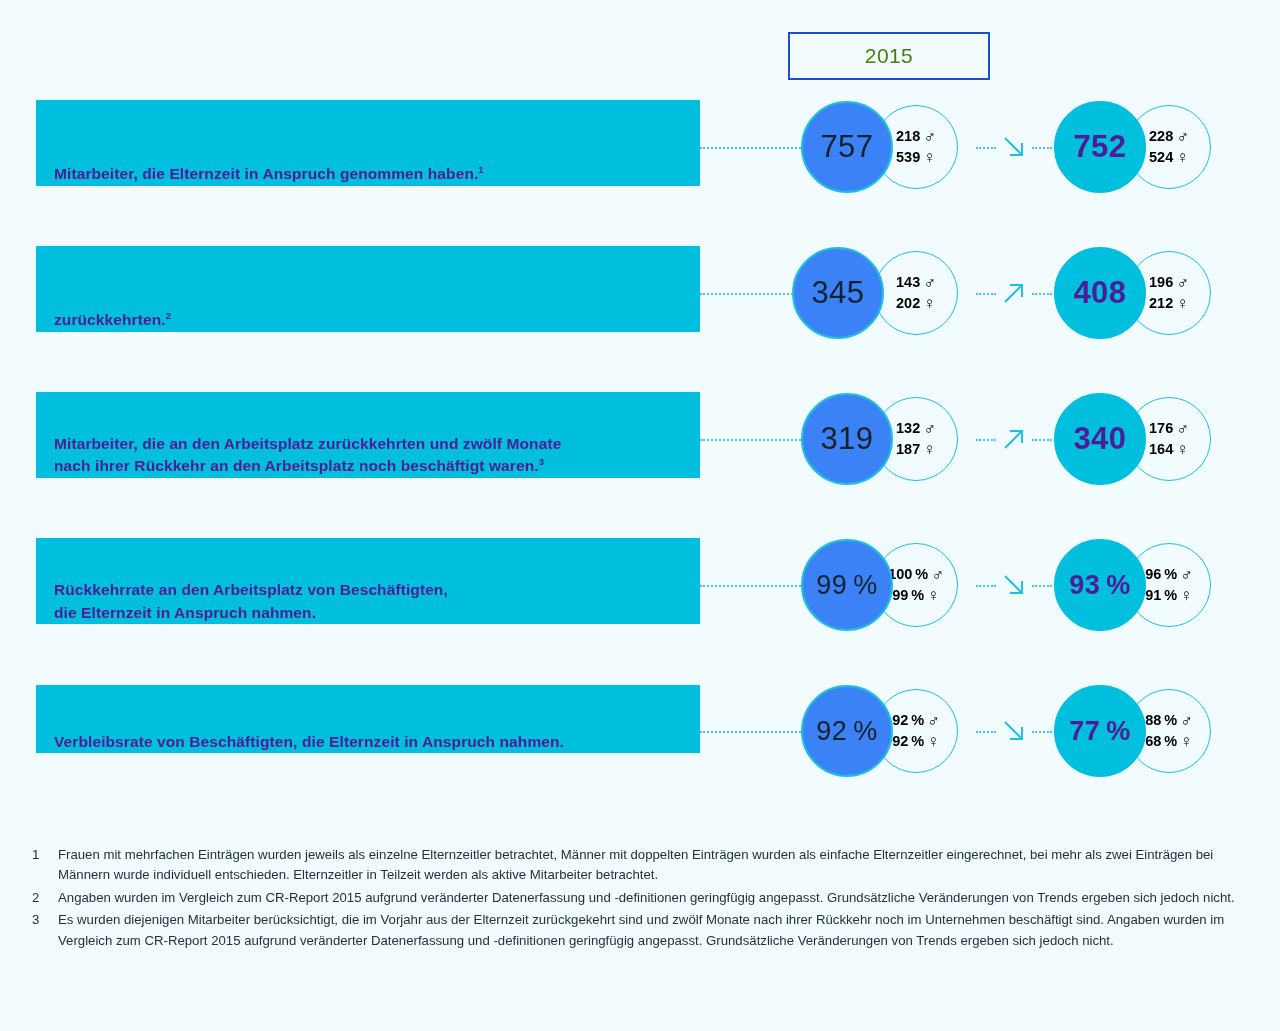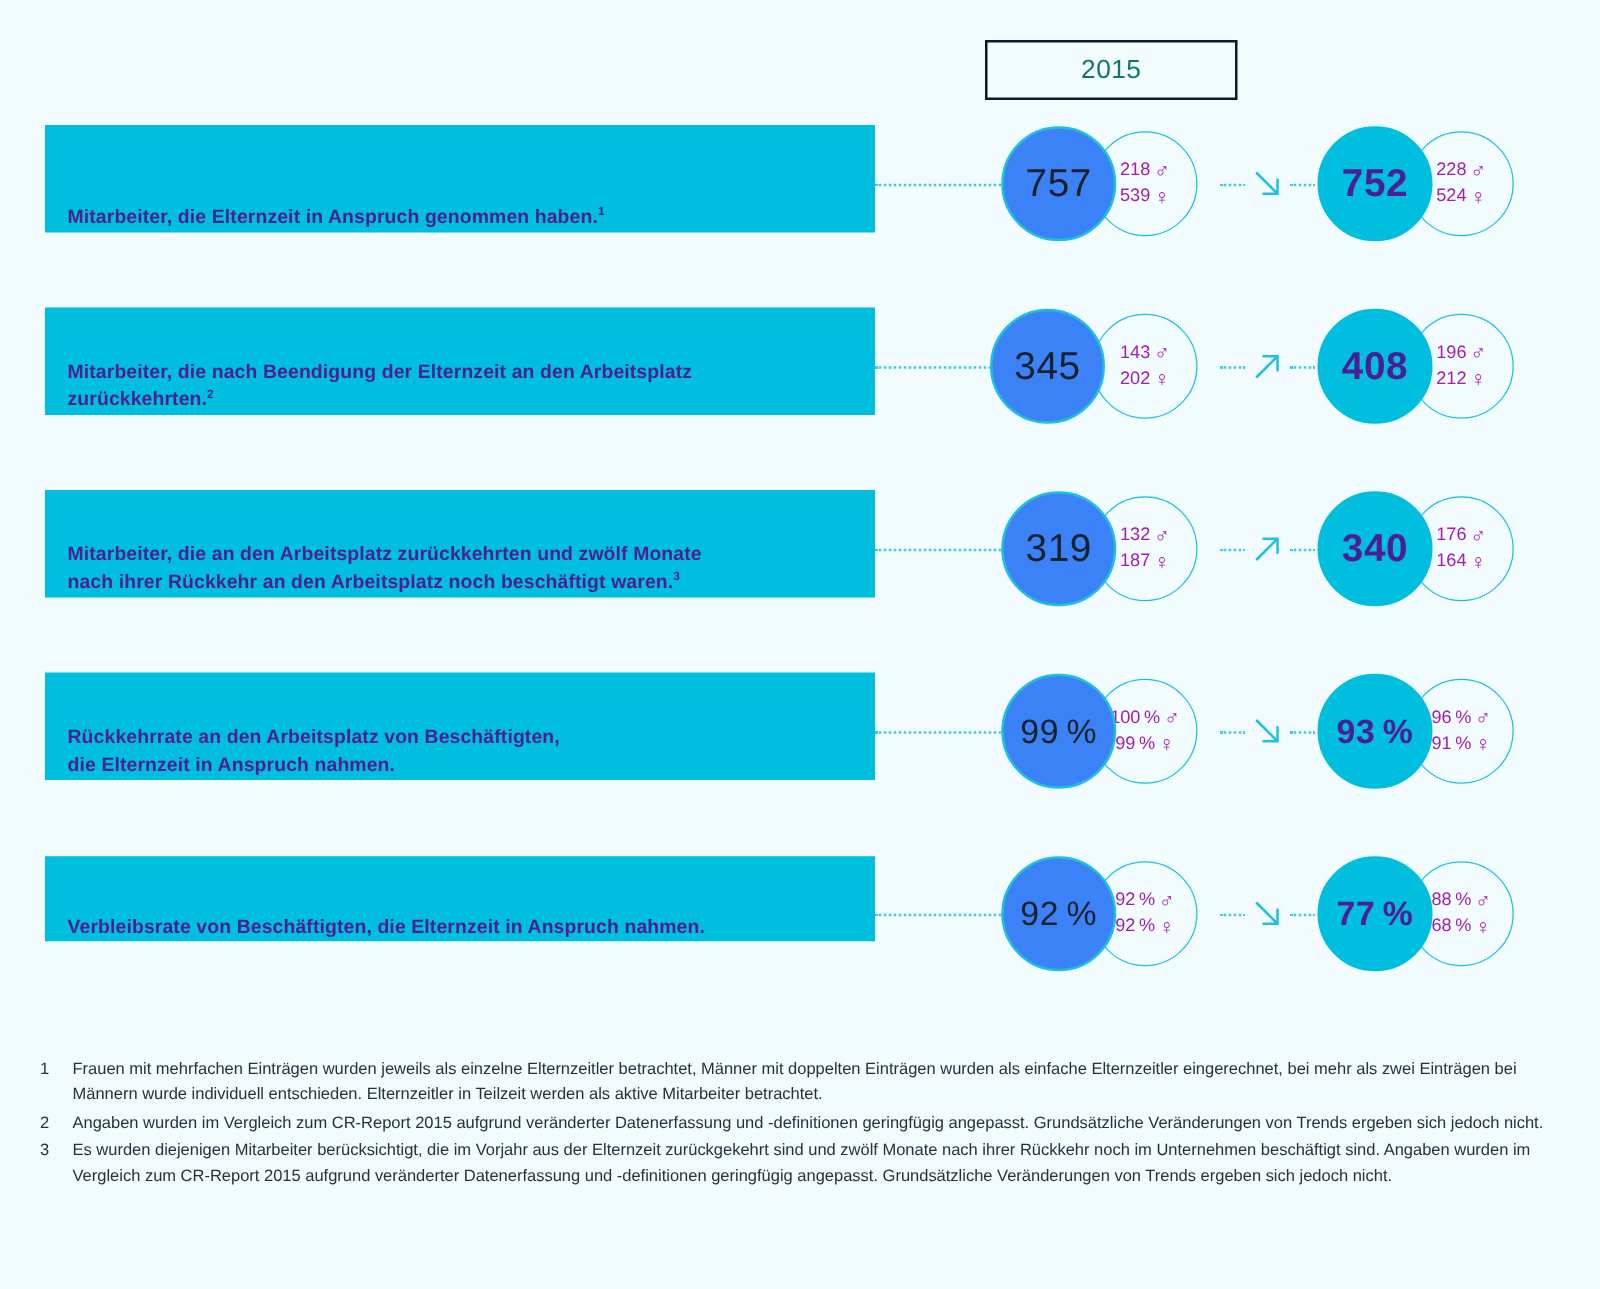--- a/index.html
+++ b/index.html
@@ -14,22 +14,22 @@
   .stage{position:relative;width:1280px;height:1031px;}
 
   
   .year-head{
     position:absolute;top:32px;height:44px;
     display:flex;align-items:center;justify-content:center;
     font-size:21px;letter-spacing:.4px;
   }
   #year-2015{
     left:788px;width:198px;
-    border:2px solid #0f172a;
-    background:#f2fbfd;color:#0f766e;
+    border:2px solid #1d4ed8;
+    background:#f2fbfd;color:#4d7c0f;
   }
   #year-2016{
     left:1041px;width:202px;
     background:#00bedd;color:#ffffff;
   }
 
   
   .row{position:absolute;left:0;width:1280px;}
 
   .bar{
@@ -77,22 +77,23 @@
     background:#00bedd;border-color:#00bedd;color:#4c1d95;font-weight:bold;
   }
   
   .small{
     width:84px;height:84px;
     border:1.6px solid #1fbfe0;
     background:#f2fbfd;
     z-index:1;
     flex-direction:column;
     font-size:14.5px;
-    color:#a21caf;
+    color:#000000;
     line-height:1.45;
+    font-weight:bold;
   }
   .small .gline{display:flex;align-items:center;white-space:nowrap;}
   .small .gnum{display:inline-block;text-align:right;}
   .small .gsym{font-size:17px;margin-left:3px;line-height:1;}
 
   
   .arrow{position:absolute;width:30px;height:30px;}
 
   
   .notes{
@@ -149,21 +150,20 @@
             <span class="gsym">♀</span>
           </div>
         </div>
         <div class="circ big filled" style="left:1054px;top:101px;">
           <span>752</span>
         </div>
       </div>
       <div class="row">
         <div class="bar w2" style="top:246px;height:86px;">
           <div>
-            <span class="txt">Mitarbeiter, die nach Beendigung der Elternzeit an den Arbeitsplatz</span>
             <span class="txt">zurückkehrten.<sup>2</sup></span>
           </div>
         </div>
         <div class="dots" style="left:700px;top:293px;width:101px;"></div>
         <div class="dots" style="left:976px;top:293px;width:20px;"></div>
         <div class="arrow" style="left:1000px;top:278px;"><svg width="30" height="30" viewBox="0 0 30 30">
             <path d="M5 24 L22 7" stroke="#1fbfe0" stroke-width="2" fill="none"></path>
             <path d="M10 7 L22 7 L22 19" stroke="#1fbfe0" stroke-width="2" fill="none"></path>
           </svg></div>
         <div class="dots" style="left:1032px;top:293px;width:20px;"></div>

